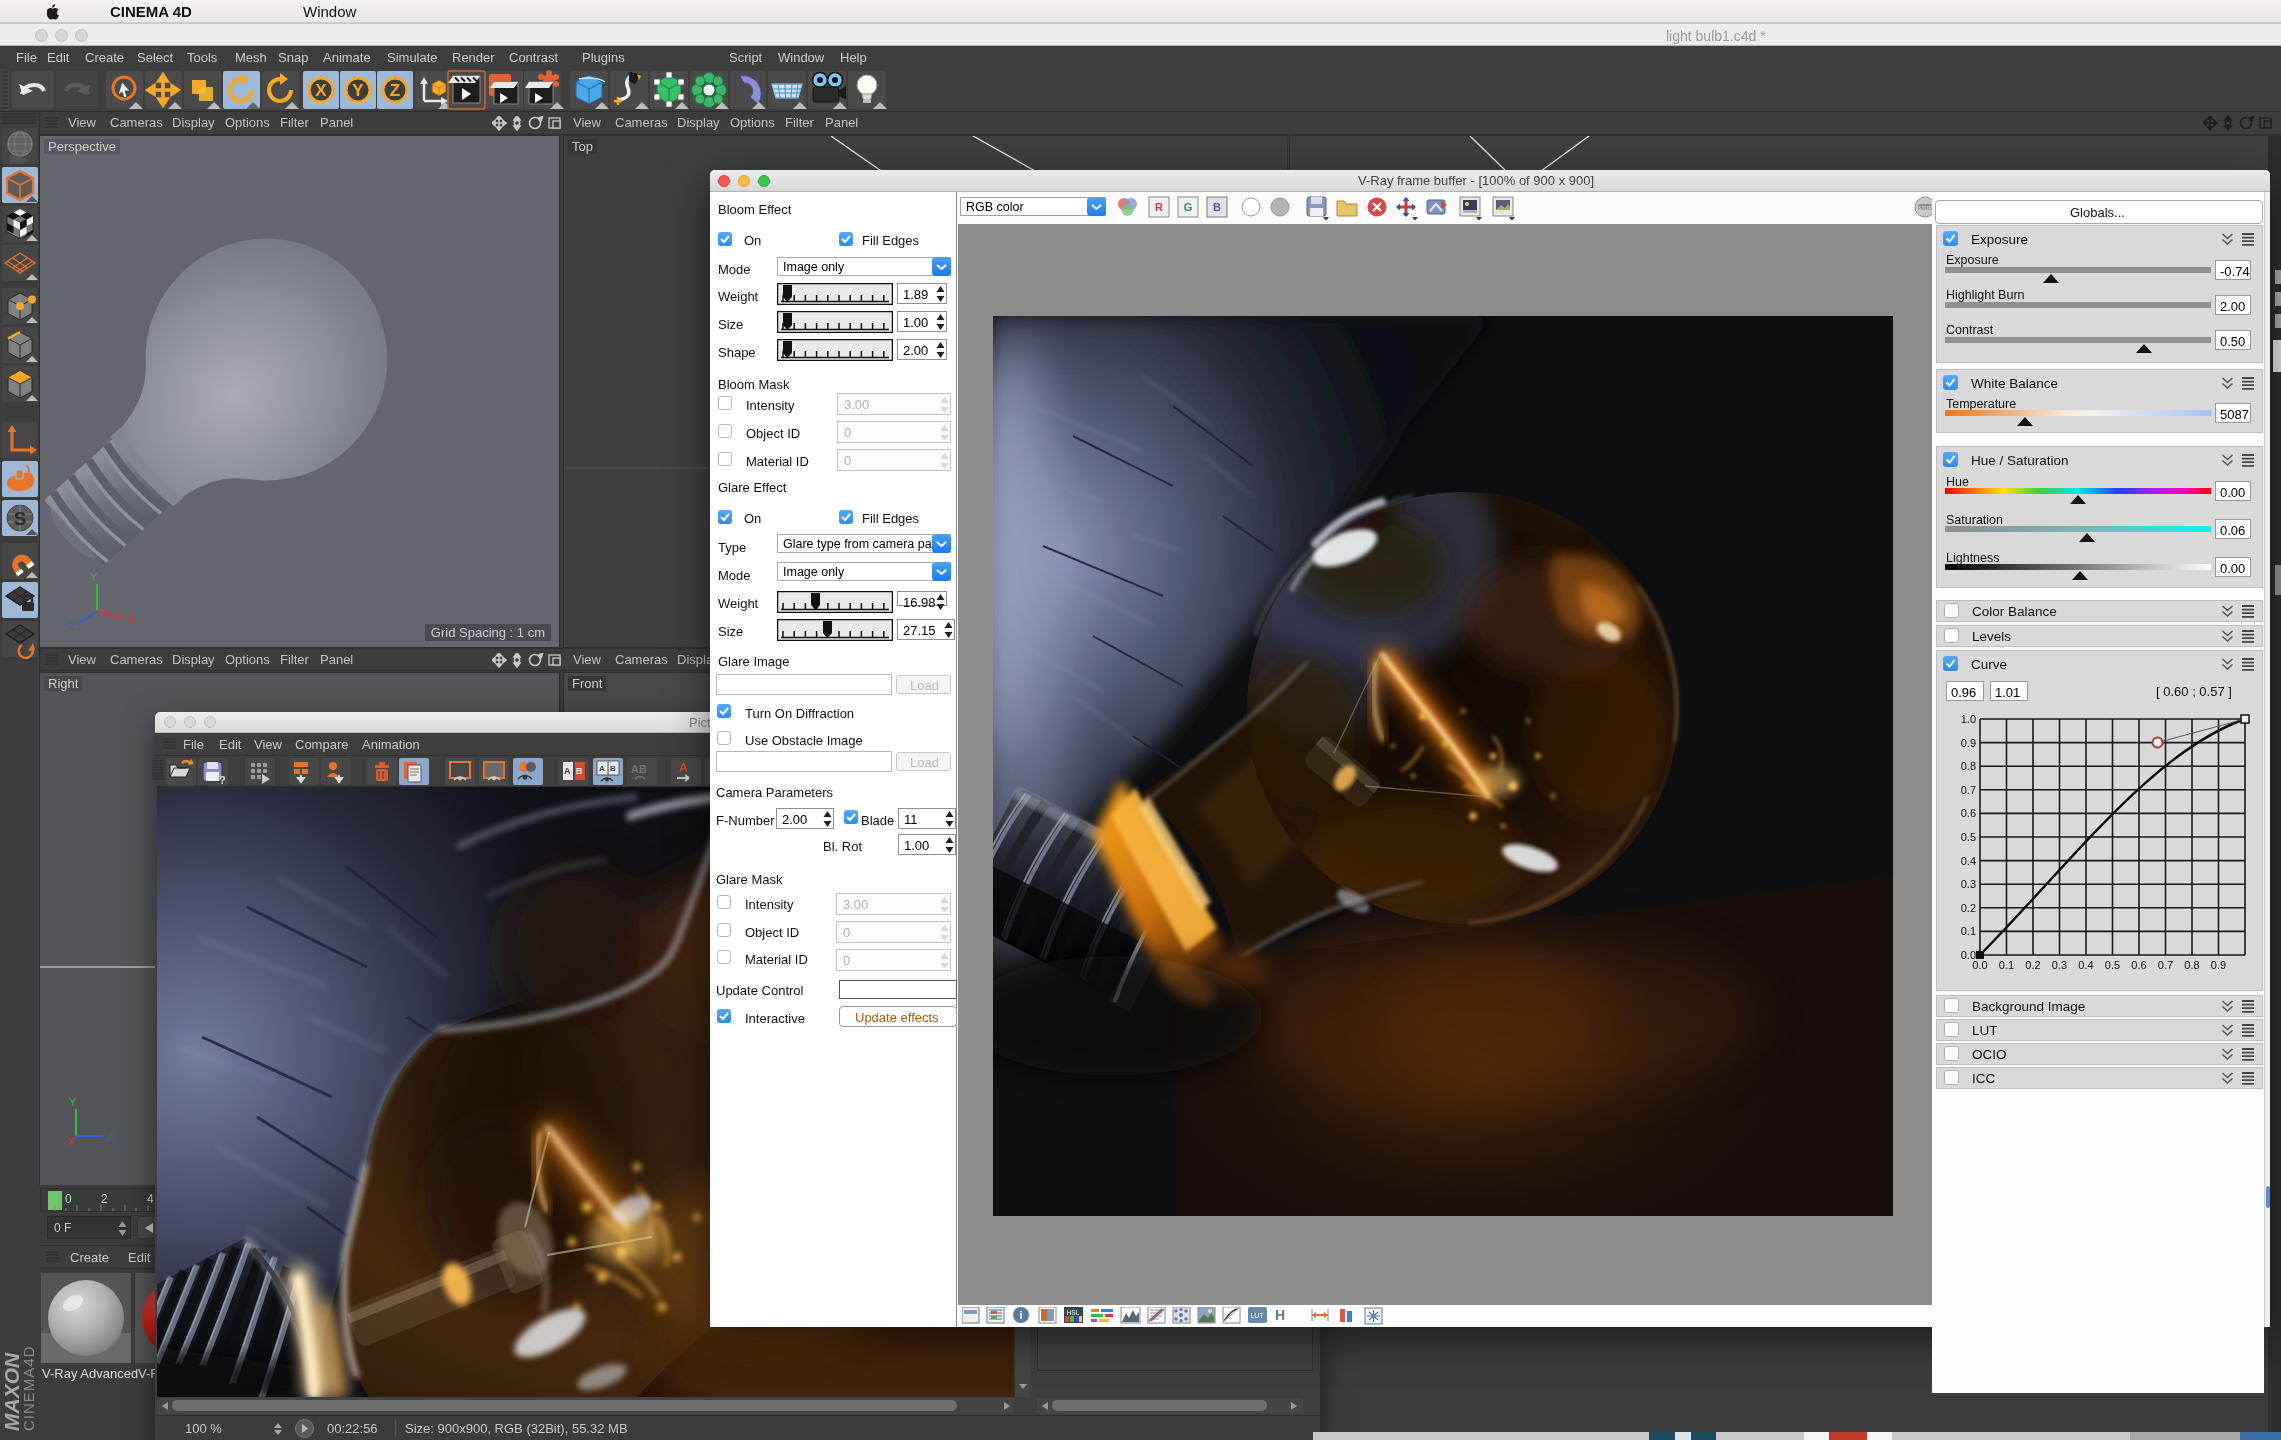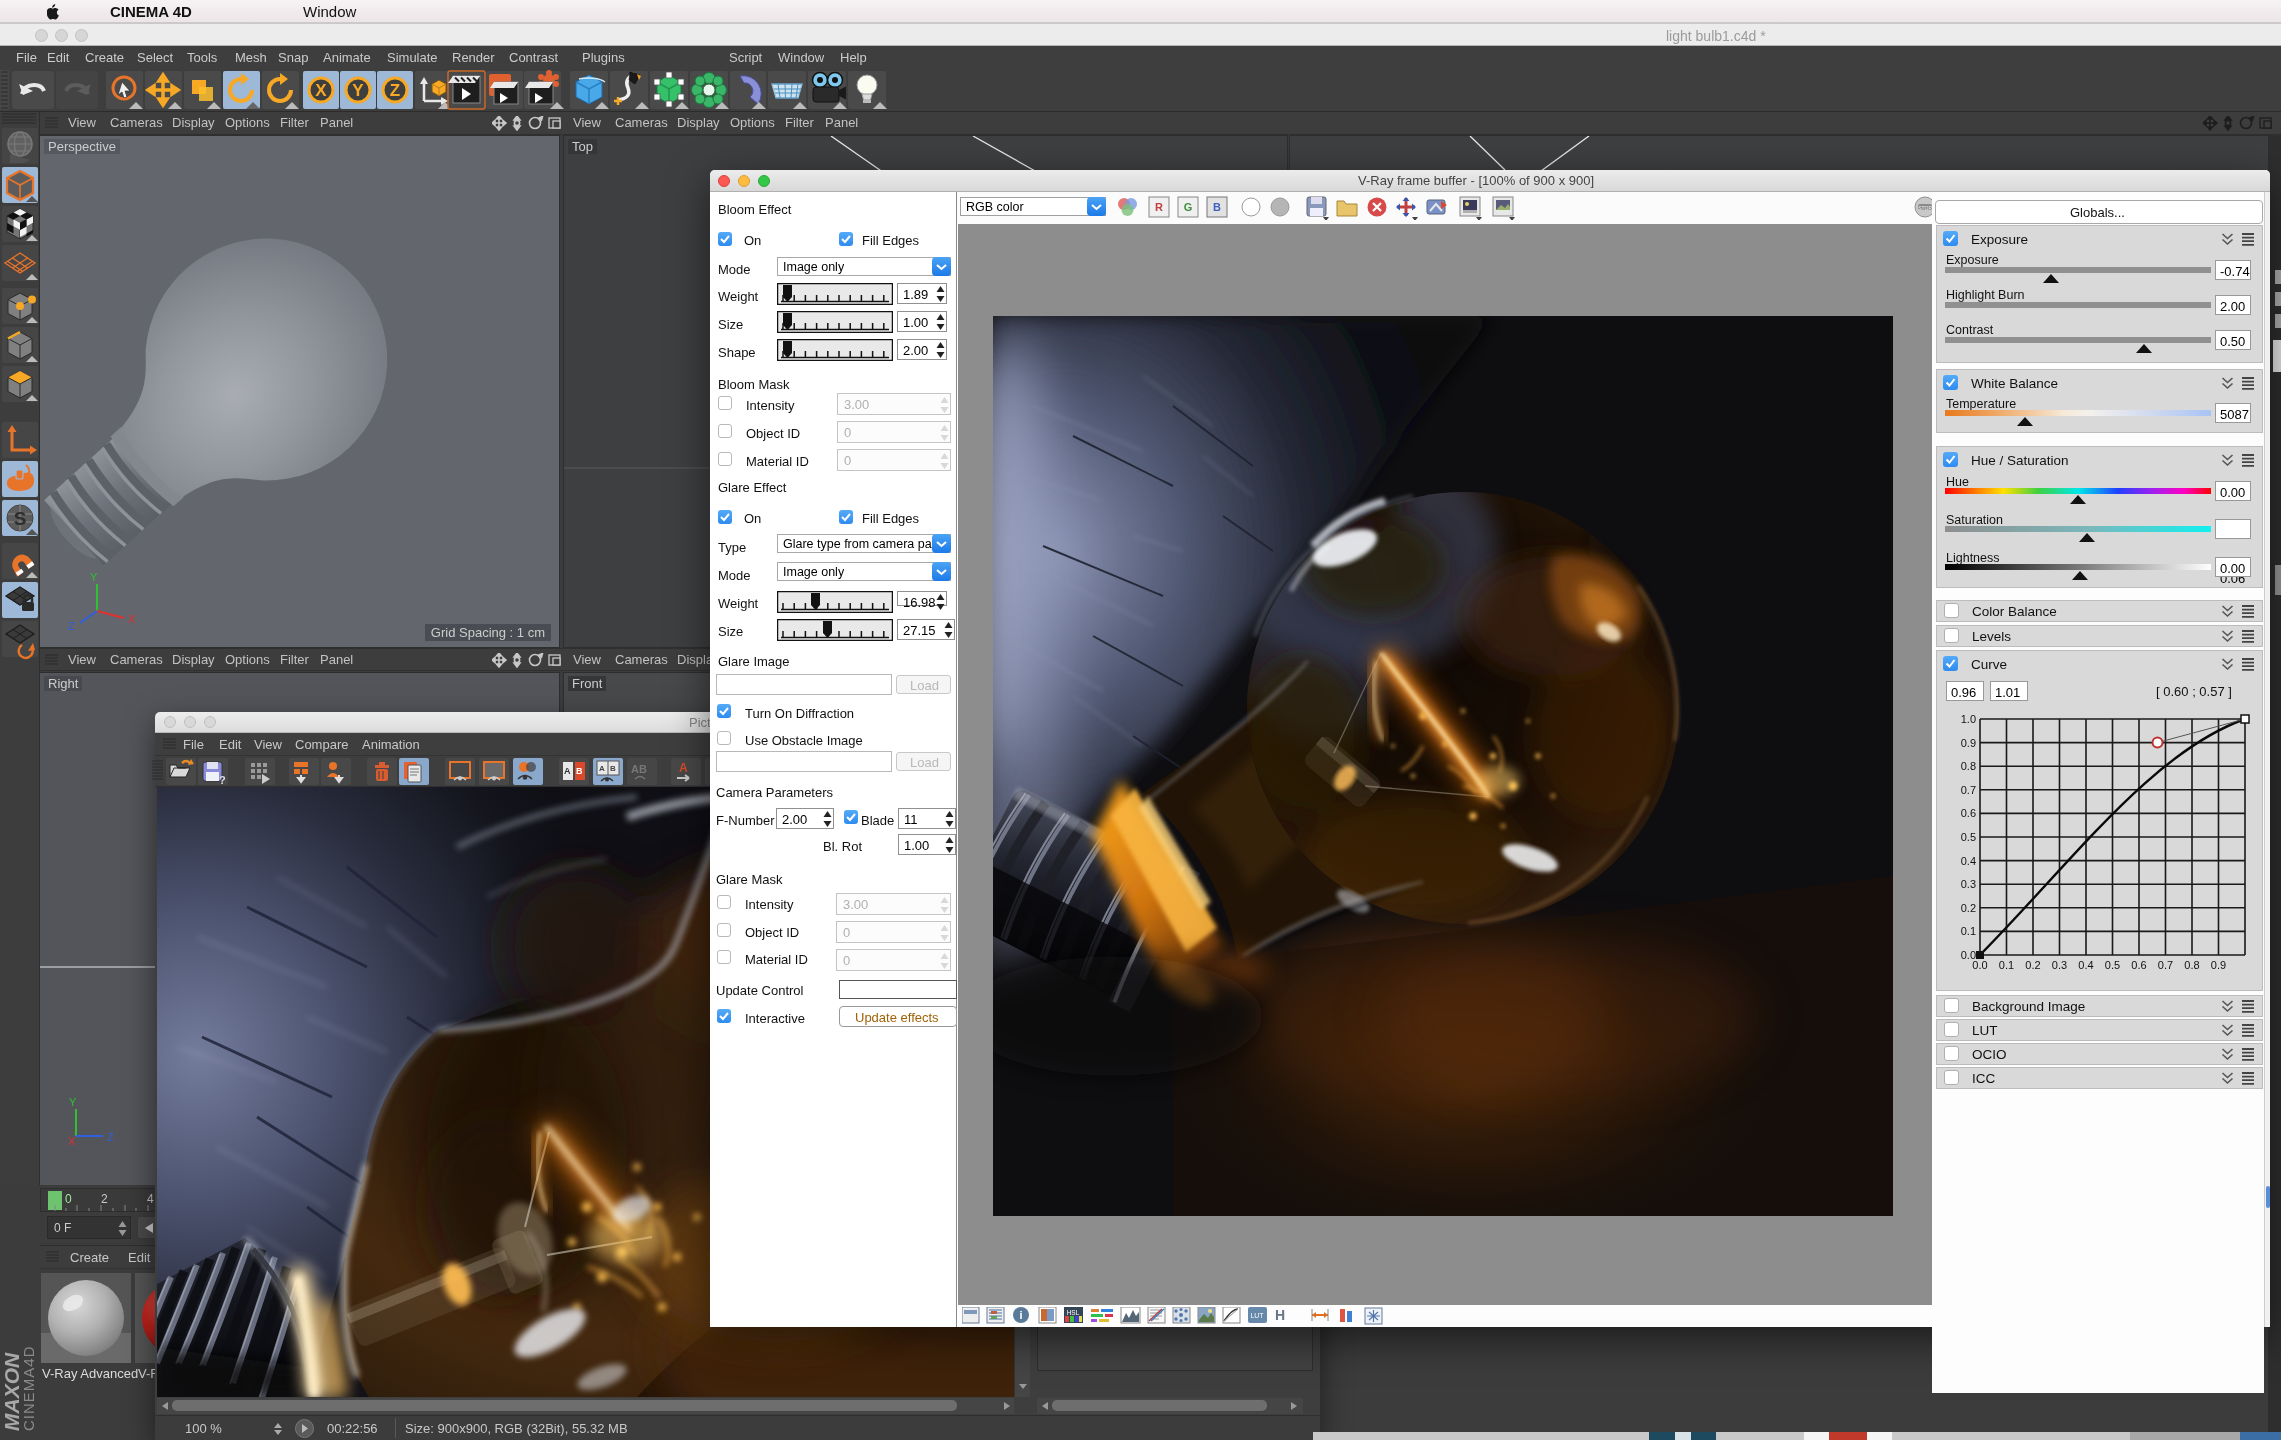--- a/index.html
+++ b/index.html
@@ -1630,21 +1630,21 @@
         </svg>
       <div class="abs" style="left:283px;top:289px;width:36px;height:20px;background:#fff;border:1px solid #999;">
           <div class="txt" style="left:4px;top:3px;font-size:13px;color:#000;">0.00</div>
         </div>
       <div class="txt" style="left:14px;top:321px;font-size:12.5px;color:#111;">Saturation</div>
       <div class="abs" style="left:13px;top:334px;width:266px;height:6px;background:linear-gradient(90deg,#8e8e8e,#7ab8bc 55%,#10f0f0);"></div>
       <svg class="abs" style="left:146px;top:341px" width="18" height="10">
           <path d="M9 0 L17 9 L1 9 z" fill="#111"></path>
         </svg>
       <div class="abs" style="left:283px;top:327px;width:36px;height:20px;background:#fff;border:1px solid #999;">
-          <div class="txt" style="left:4px;top:3px;font-size:13px;color:#000;margin-top:48px;">0.06</div>
+          <div class="txt" style="left:4px;top:3px;font-size:13px;color:#000;">0.06</div>
         </div>
       <div class="txt" style="left:14px;top:359px;font-size:12.5px;color:#111;">Lightness</div>
       <div class="abs" style="left:13px;top:372px;width:266px;height:6px;background:linear-gradient(90deg,#000,#777 50%,#fff);"></div>
       <svg class="abs" style="left:139px;top:379px" width="18" height="10">
           <path d="M9 0 L17 9 L1 9 z" fill="#111"></path>
         </svg>
       <div class="abs" style="left:283px;top:365px;width:36px;height:20px;background:#fff;border:1px solid #999;">
           <div class="txt" style="left:4px;top:3px;font-size:13px;color:#000;">0.00</div>
         </div>
       <div class="abs" style="left:4px;top:408px;width:327px;height:22px;background:#d9d9d9;border:1px solid #bcbcbc;"></div>

